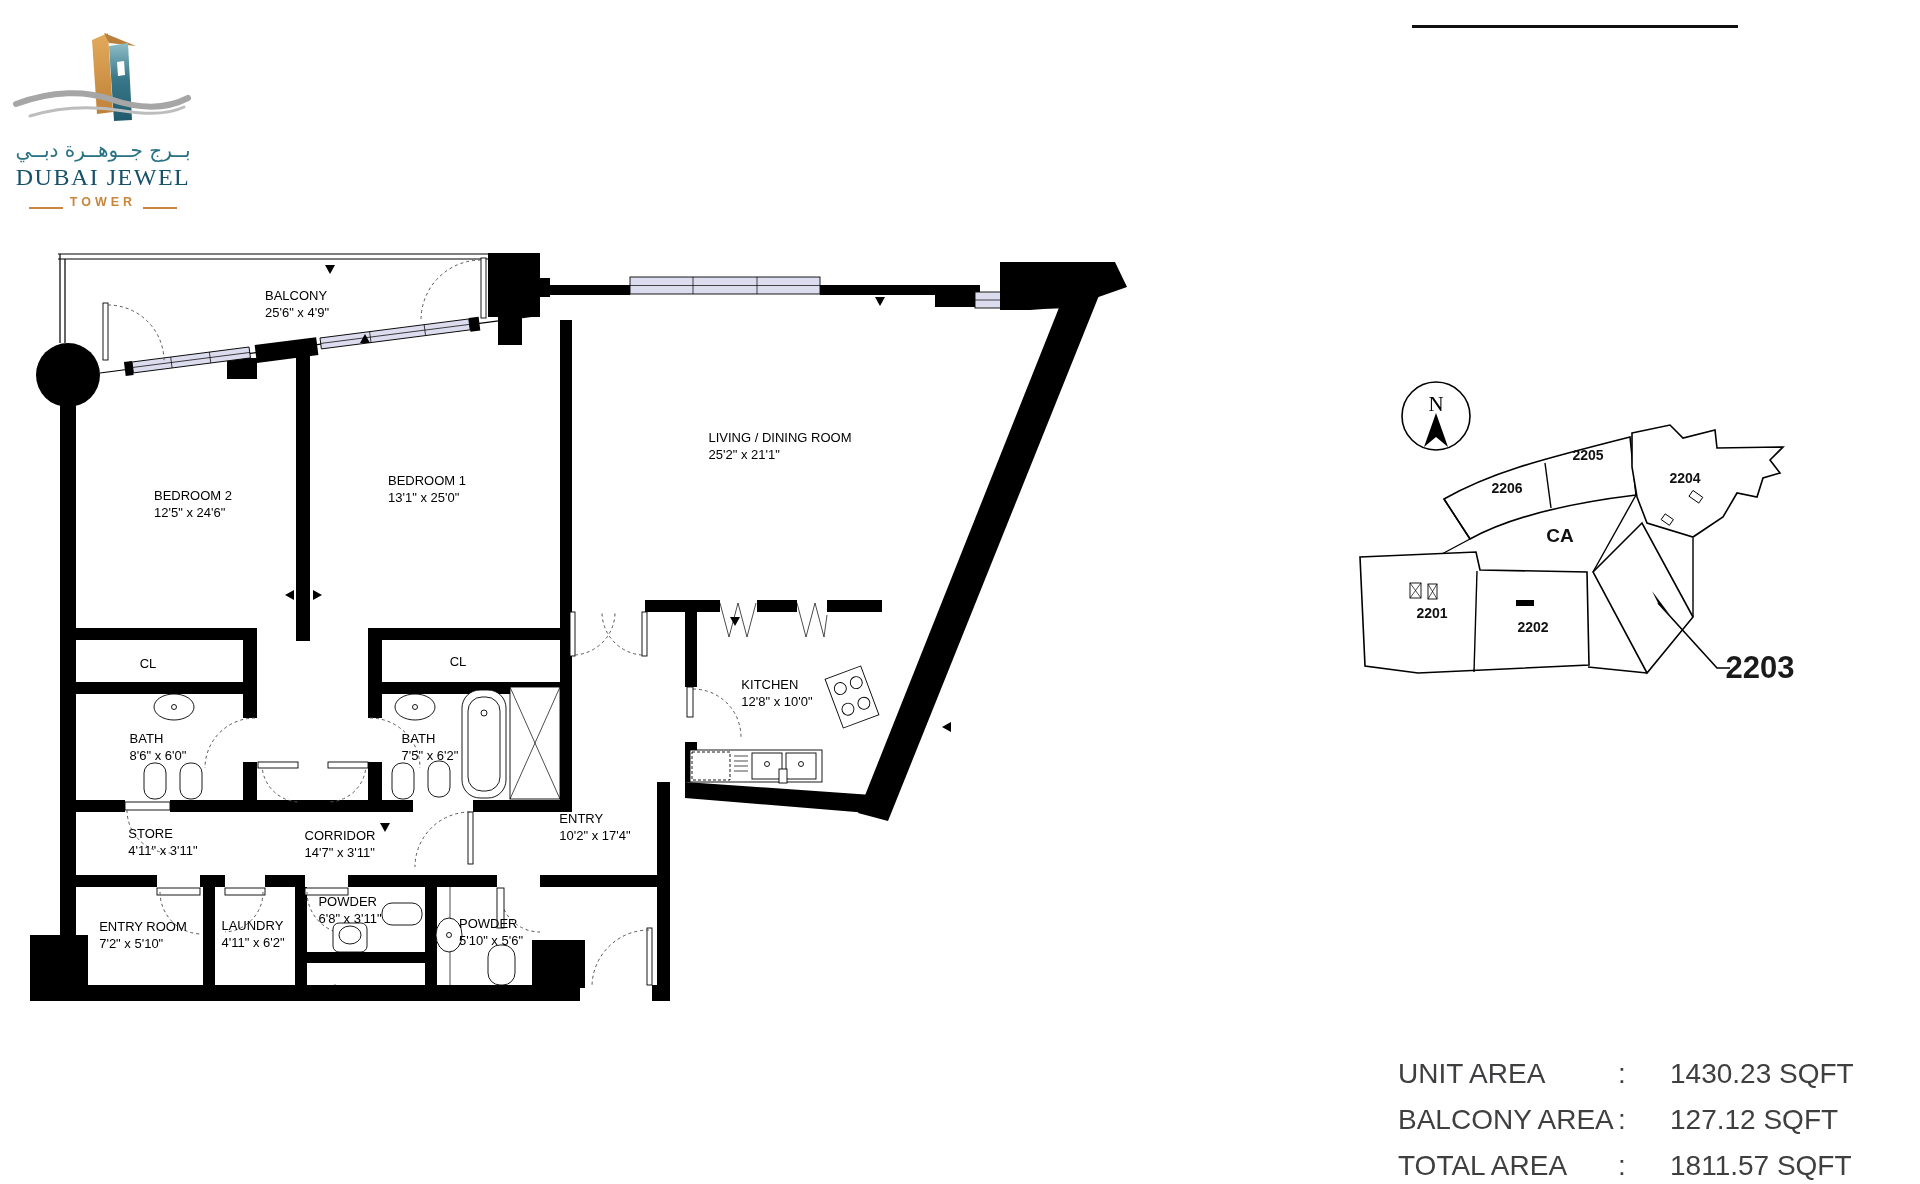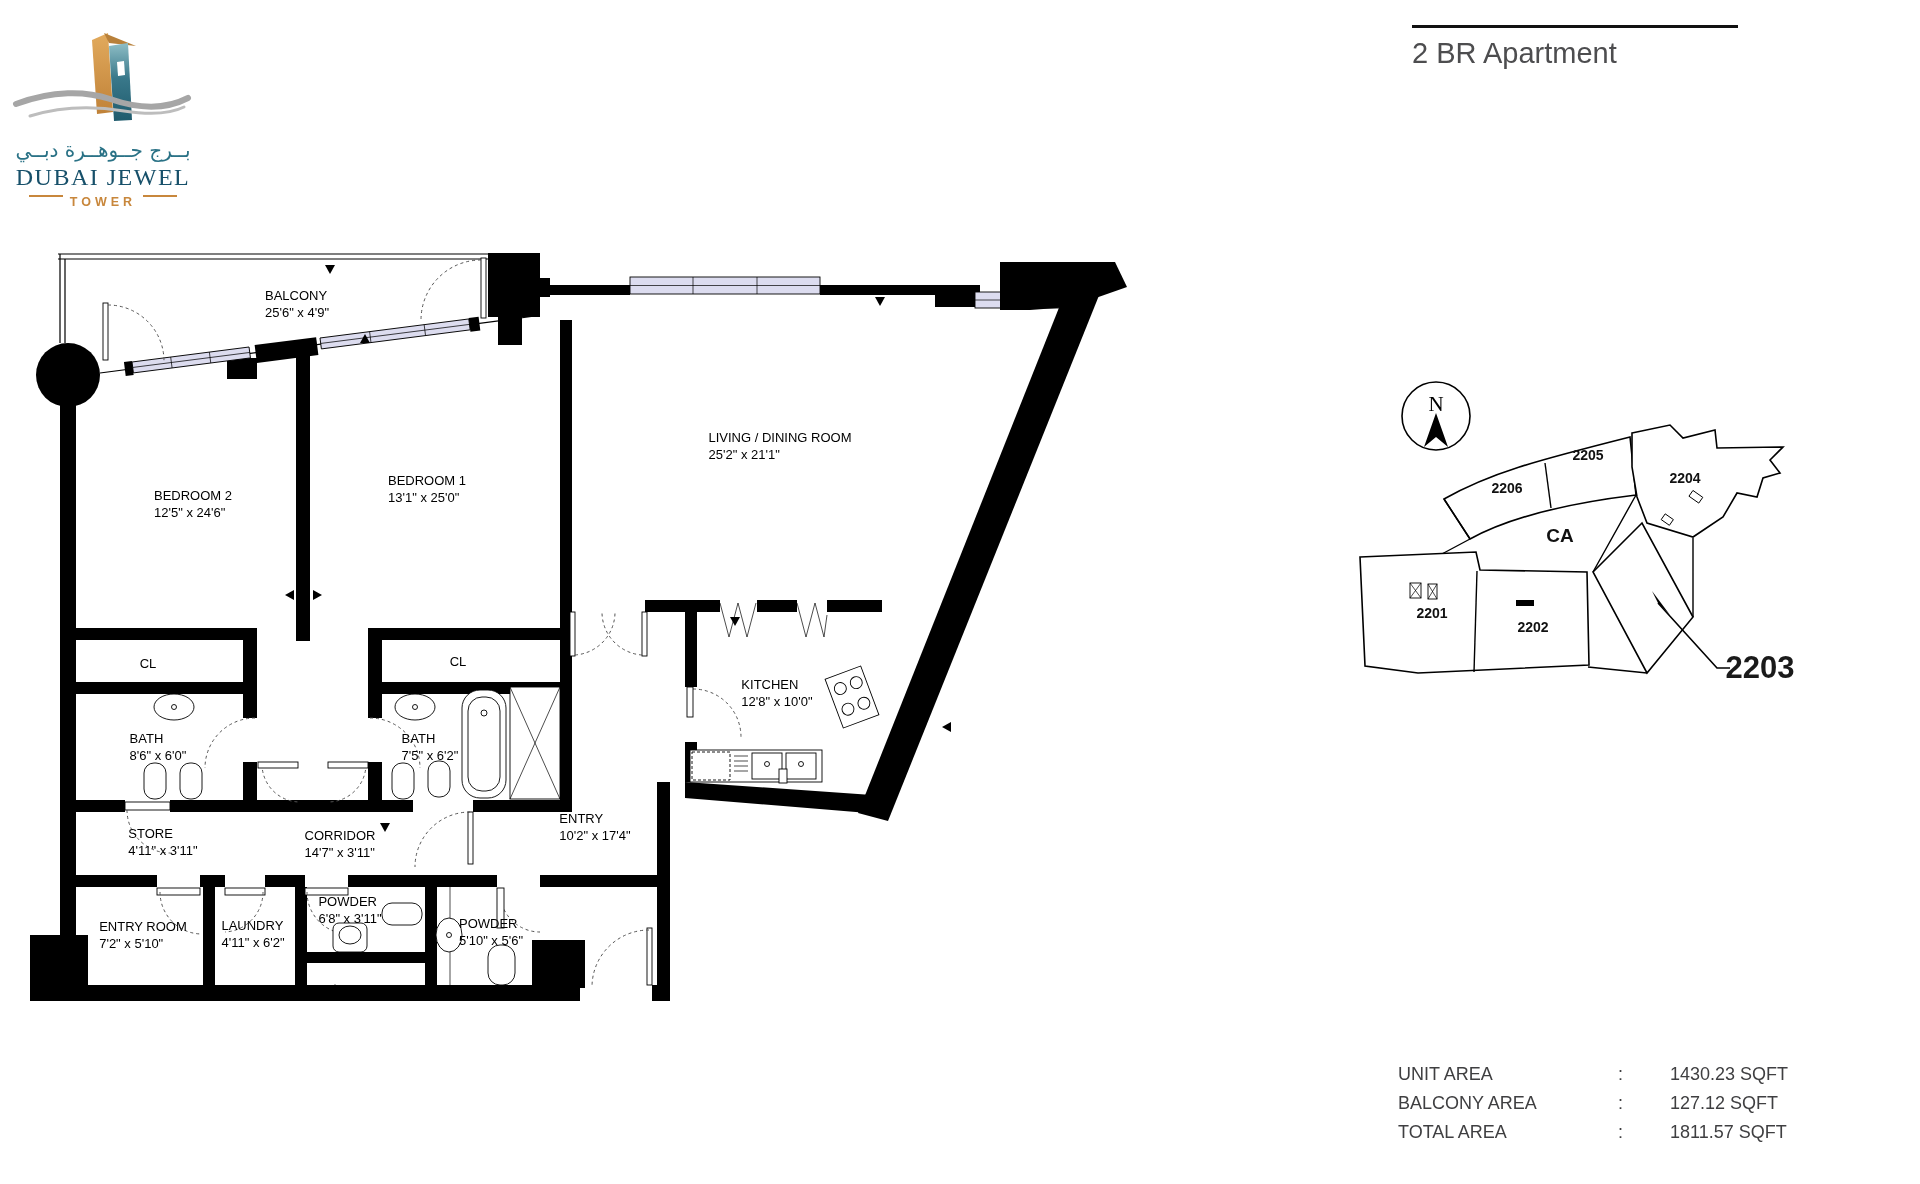--- a/index.html
+++ b/index.html
@@ -7,21 +7,21 @@
     --wave-gray:#a6a6a6; --glazing:#dcdcef; --title-gray:#4d4d4f; --line-black:#000000;
   }
   *{margin:0;padding:0;box-sizing:border-box}
   body{background:#ffffff;font-family:"Liberation Sans",sans-serif}
   .page{position:relative;width:1920px;height:1184px;background:#fff;overflow:hidden}
 
   
   .logo{position:absolute;left:8px;top:28px;width:190px;text-align:center}
   .logo-arabic{font-family:"DejaVu Sans",sans-serif;font-size:20px;color:var(--logo-teal);margin-top:2px;direction:rtl}
   .logo-title{font-family:"Liberation Serif",serif;font-size:24px;letter-spacing:1.5px;color:var(--logo-dark-teal);margin-top:2px}
-  .logo-sub{display:flex;align-items:flex-start;justify-content:center;gap:7px;margin-top:4px}
+  .logo-sub{display:flex;align-items:flex-end;justify-content:center;gap:7px;margin-top:4px}
   .logo-sub .rule{height:2px;width:34px;background:var(--logo-orange)}
   .logo-sub .txt{font-size:12.5px;letter-spacing:4px;color:var(--logo-orange);font-weight:bold}
 
   
   .hdr{position:absolute;left:1412px;top:16px;width:420px;color:var(--title-gray)}
   .hdr-level{font-size:45px;letter-spacing:1px}
   .hdr-apartment{font-size:29px;margin-top:34px}
   .hdr-rule{width:326px;height:3px;background:#111;margin-top:9px}
   .hdr-type{font-size:29px;margin-top:9px}
 
@@ -40,21 +40,21 @@
   
   .key-svg{position:absolute;left:1340px;top:375px}
   .ko{fill:#fff;stroke:#000;stroke-width:1.6}
   .kl{stroke:#000;stroke-width:1.4;fill:none}
   .klbl{font-family:"Liberation Sans",sans-serif;font-size:14px;font-weight:bold;fill:#111;text-anchor:middle}
   .kca{font-size:19px}
   .kbig{font-family:"Liberation Sans",sans-serif;font-size:31px;font-weight:bold;fill:#1a1a1a;text-anchor:middle}
   .kn{font-family:"Liberation Serif",serif;font-size:21px;fill:#000;text-anchor:middle}
 
   
-  .areas{position:absolute;left:1398px;top:1060px;display:grid;grid-template-columns:220px 52px auto;row-gap:1px;font-size:18px;color:#3f3f41;line-height:28px}
+  .areas{position:absolute;left:1398px;top:1060px;display:grid;grid-template-columns:220px 52px auto;row-gap:18px;font-size:28px;color:#3f3f41;line-height:28px}
 </style>
 </head>
 <body>
 
 <div class="page">
 
   <div class="logo">
     <svg width="190" height="104" viewBox="0 0 190 104">
       <defs>
         <linearGradient id="gradT" x1="0" y1="0" x2="0" y2="1">
@@ -78,21 +78,20 @@
     <div class="logo-title">DUBAI JEWEL</div>
     <div class="logo-sub">
       <span class="rule"></span>
       <span class="txt">TOWER</span>
       <span class="rule"></span>
     </div>
   </div>
 
   <div class="hdr">
     <div class="hdr-rule"></div>
-    <div class="hdr-type">2 BR Apartment</div>
   </div>
 
   <svg class="plan-svg" width="1100" height="790" viewBox="0 0 1100 790">
 
     <path class="ln" d="M 28 9 H 505 M 28 14 H 505 M 30 9 V 98 M 35 14 V 98"></path>
     <path class="ln" d="M 70 128 L 505 71"></path>
 
     <circle class="w" cx="38" cy="130" r="32"></circle>
     <rect class="w" x="30" y="130" width="16" height="560"></rect>
     <rect class="w" x="0" y="690" width="58" height="66"></rect>

